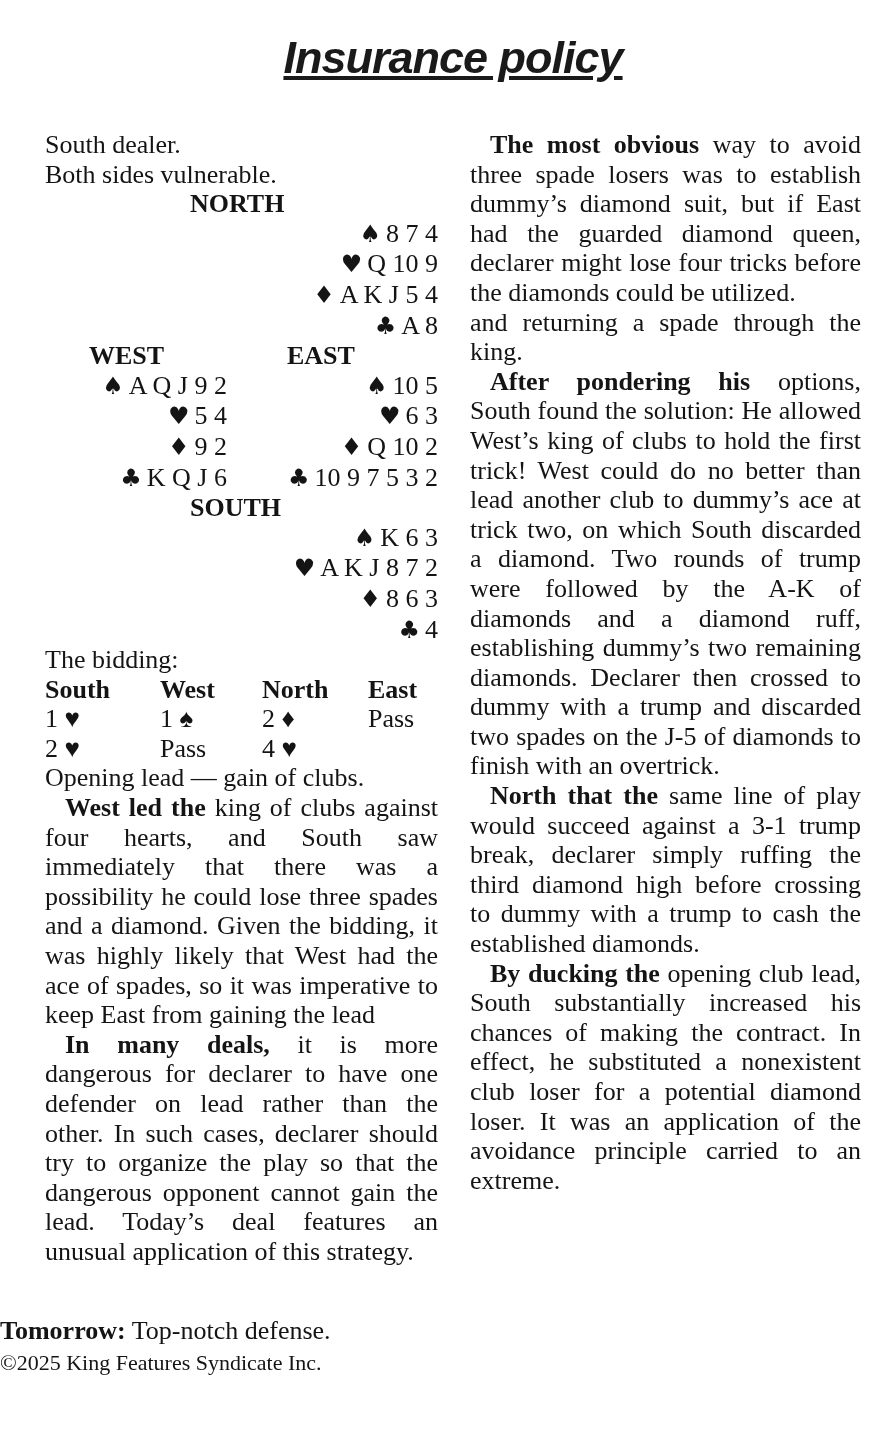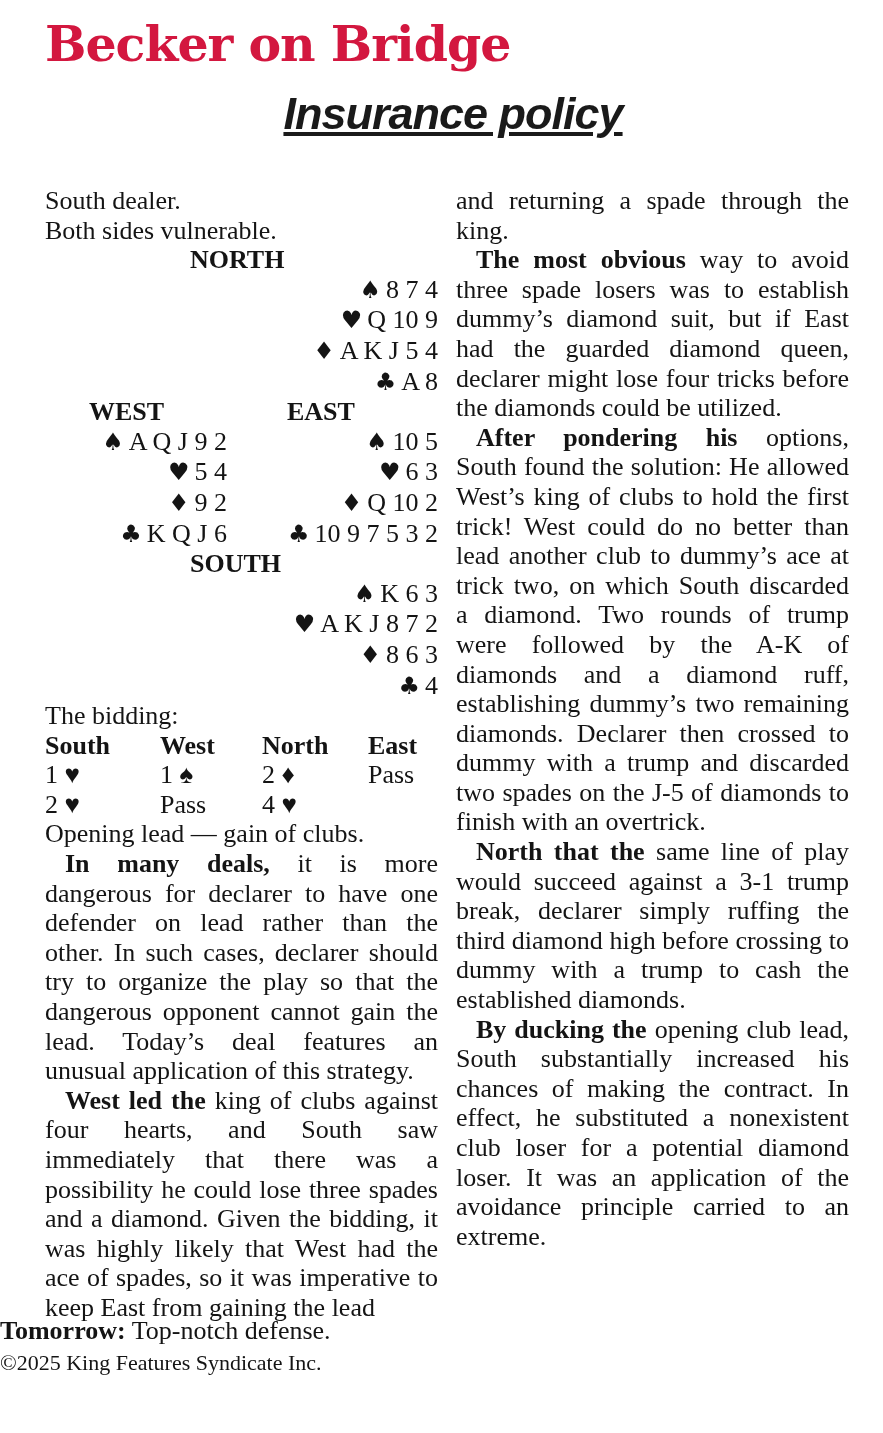--- a/index.html
+++ b/index.html
@@ -27,21 +27,21 @@
     text-align:center;
     font-family:"Liberation Sans", sans-serif;
     font-style:italic;
     font-weight:bold;
     font-size:45px;
     line-height:48px;
     color:#1a1a1a;
     letter-spacing:-1px;
     text-decoration:underline;
   }
-  .cols{display:flex;gap:18px;margin-top:48px;}
+  .cols{display:flex;gap:32px;margin-top:48px;}
   .col{width:393px;font-size:26px;line-height:29.6px;}
   .dealer-line{white-space:nowrap;}
   .hand-label{font-weight:bold;}
   .hand-label.centered{margin-left:145px;}
   .hand-rows.centered{margin-left:122px;}
   .hand-line{white-space:nowrap;text-align:right;}
   .suit{
     font-family:"DejaVu Sans", sans-serif;
     font-size:24px;
     margin-right:5px;
@@ -73,21 +73,20 @@
   }
   .tomorrow{font-size:26px;line-height:30px;}
   .tomorrow b{font-weight:bold;}
   .copyright{font-size:22px;line-height:26px;margin-top:4px;}
 </style>
 </head>
 <body>
 
 <div class="page">
 
-  <h1 class="kicker" style="color: rgb(211, 23, 63);">Becker on Bridge</h1>
   <h2 class="title">Insurance policy</h2>
 
   <div class="cols">
 
     <div class="col">
 
       <div class="dealer-line">South dealer.</div>
       <div class="dealer-line">Both sides vulnerable.</div>
 
       <div class="hand">
@@ -140,29 +139,29 @@
         <div class="bid-cell">Pass</div>
         <div class="bid-cell">2 ♥</div>
         <div class="bid-cell">Pass</div>
         <div class="bid-cell">4 ♥</div>
         <div class="bid-cell"></div>
       </div>
 
       <div>Opening lead — gain of clubs.</div>
 
       <div>
+          <p class="para"><b>West led the</b> king of clubs against four hearts, and South saw immediately that there was a possibility he could lose three spades and a diamond. Given the bidding, it was highly likely that West had the ace of spades, so it was imperative to keep East from gaining the lead</p>
           <p class="para"><b>In many deals,</b> it is more dangerous for declarer to have one defender on lead rather than the other. In such cases, declarer should try to organize the play so that the dangerous opponent cannot gain the lead. Today’s deal features an unusual application of this strategy.</p>
-          <p class="para"><b>West led the</b> king of clubs against four hearts, and South saw immediately that there was a possibility he could lose three spades and a diamond. Given the bidding, it was highly likely that West had the ace of spades, so it was imperative to keep East from gaining the lead</p>
         </div>
     </div>
 
     <div class="col">
       <div>
+          <p class="para"><b>The most obvious</b> way to avoid three spade losers was to establish dummy’s diamond suit, but if East had the guarded diamond queen, declarer might lose four tricks before the diamonds could be utilized.</p>
           <p class="para cont">and returning a spade through the king.</p>
-          <p class="para"><b>The most obvious</b> way to avoid three spade losers was to establish dummy’s diamond suit, but if East had the guarded diamond queen, declarer might lose four tricks before the diamonds could be utilized.</p>
           <p class="para"><b>After pondering his</b> options, South found the solution: He allowed West’s king of clubs to hold the first trick! West could do no better than lead another club to dummy’s ace at trick two, on which South discarded a diamond. Two rounds of trump were followed by the A-K of diamonds and a diamond ruff, establishing dummy’s two remaining diamonds. Declarer then crossed to dummy with a trump and discarded two spades on the J-5 of diamonds to finish with an overtrick.</p>
           <p class="para"><b>North that the</b> same line of play would succeed against a 3-1 trump break, declarer simply ruffing the third diamond high before crossing to dummy with a trump to cash the established diamonds.</p>
           <p class="para"><b>By ducking the</b> opening club lead, South substantially increased his chances of making the contract. In effect, he substituted a nonexistent club loser for a potential diamond loser. It was an application of the avoidance principle carried to an extreme.</p>
         </div>
     </div>
   </div>
 
   <div class="footer">
     <div class="tomorrow"><b>Tomorrow:</b><span> Top-notch defense.</span></div>
     <div class="copyright">©2025 King Features Syndicate Inc.</div>

